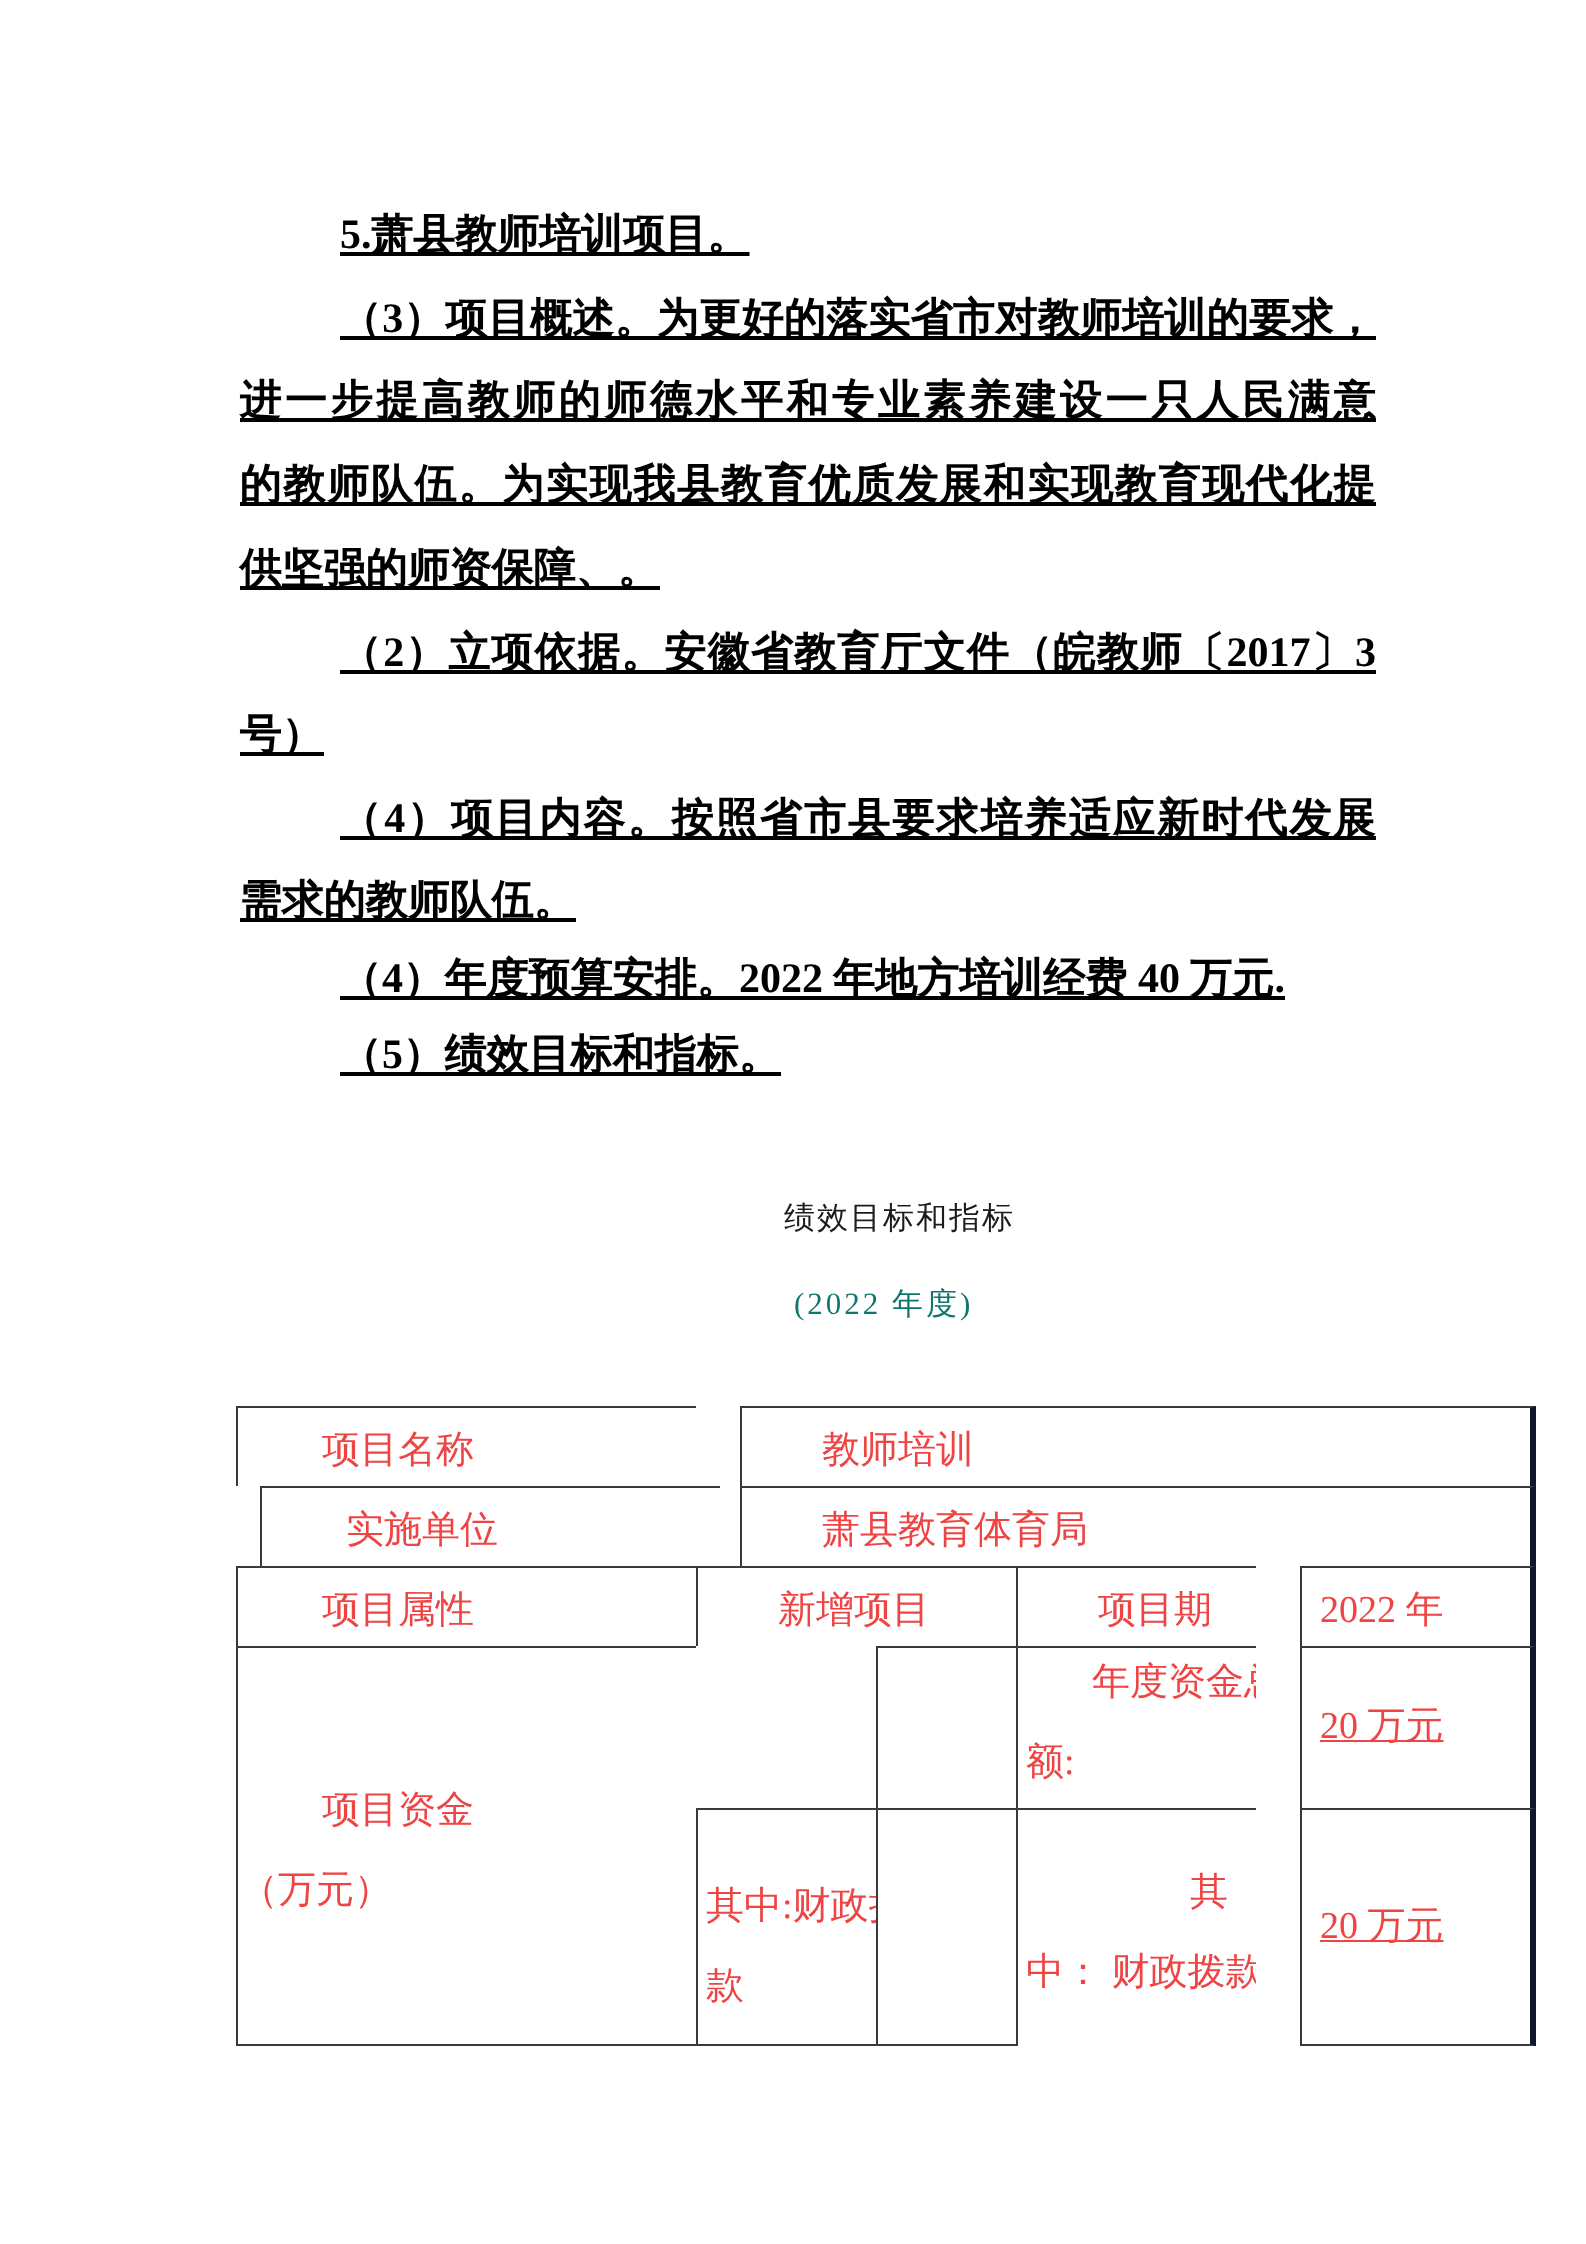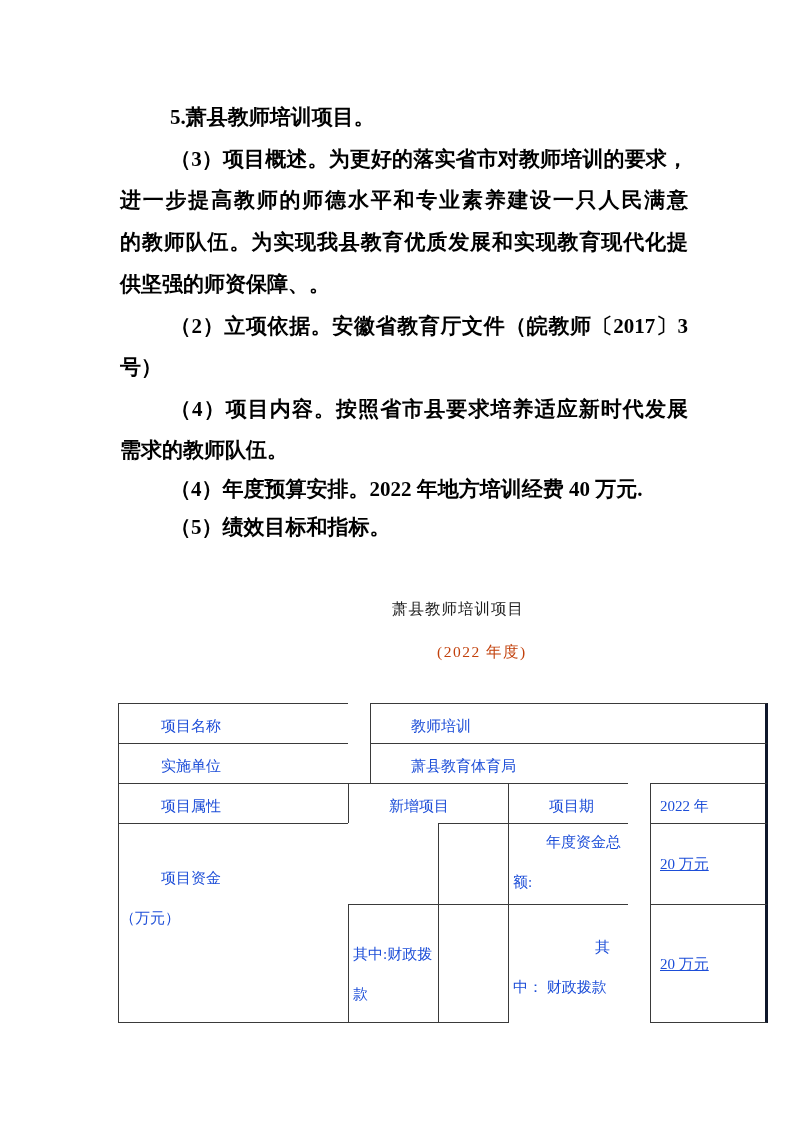--- a/index.html
+++ b/index.html
@@ -12,52 +12,53 @@
     font-family:"Liberation Serif","DejaVu Serif",serif;
   }
   
   .bline{
     position:absolute;
     left:120px;width:568px;height:24px;
     font-size:21px;line-height:23px;
     font-weight:700;color:#000;
     white-space:normal;
     text-align:left;
+    text-decoration:underline;
   }
   .bline.indent{padding-left:50px;width:518px;}
   .bline.just{text-align:justify;text-align-last:justify;}
   
   .tbl-title{
     position:absolute;left:392px;top:599px;
     font-size:15.5px;letter-spacing:1px;color:#1c1c1c;font-weight:400;
   }
   .tbl-subtitle{
     position:absolute;left:397px;top:642px;
-    font-size:15.5px;letter-spacing:1.5px;color:#c2410c;font-weight:400;margin-left:40px;
+    font-size:15.5px;letter-spacing:1.5px;color:#0f766e;font-weight:400;
   }
   
   .tbl{
     position:absolute;left:118px;top:703px;width:502px;height:320px;
-    font-size:15px;color:#1d4ed8;
+    font-size:19px;color:#ef4444;
   }
   .cell{
     position:absolute;
     box-sizing:border-box;
     border-left:1px solid #3a3a3a;
     border-top:1px solid #3a3a3a;
     display:flex;flex-direction:column;justify-content:flex-end;
     overflow:hidden;
   }
   .cell.r-edge{border-right:3px solid #0f172a;margin-left:22px;}
   .cell.b-edge{border-bottom:1px solid #3a3a3a;}
   .cell.center{justify-content:center;text-decoration:underline;}
   .cl{line-height:40px;white-space:nowrap;}
   .cl.single{line-height:20px;}
   .pb2{padding-bottom:2px;} .pb6{padding-bottom:7px;}
-  .pb8{padding-bottom:8px;} .pb16{padding-bottom:16px;} .pb56{padding-bottom:84px;}
+  .pb8{padding-bottom:8px;} .pb16{padding-bottom:16px;} .pb56{padding-bottom:56px;}
   .pl0{padding-left:1px;} .pl4{padding-left:4px;} .pl9{padding-left:9px;}
   .pl37{padding-left:37px;} .pl40{padding-left:40px;} .pl42{padding-left:42px;}
   .pl86{padding-left:86px;}
 </style>
 </head>
 <body>
 
 <div class="page">
 
   <div class="bline indent" style="top:106px">5.萧县教师培训项目。</div>
@@ -65,33 +66,33 @@
   <div class="bline just" style="top:189px">进一步提高教师的师德水平和专业素养建设一只人民满意</div>
   <div class="bline just" style="top:231px">的教师队伍。为实现我县教育优质发展和实现教育现代化提</div>
   <div class="bline" style="top:273px">供坚强的师资保障、。</div>
   <div class="bline indent just" style="top:315px">（2）立项依据。安徽省教育厅文件（皖教师〔2017〕3</div>
   <div class="bline" style="top:356px">号）</div>
   <div class="bline indent just" style="top:398px">（4）项目内容。按照省市县要求培养适应新时代发展</div>
   <div class="bline" style="top:439px">需求的教师队伍。</div>
   <div class="bline indent" style="top:478px">（4）年度预算安排。2022 年地方培训经费 40 万元.</div>
   <div class="bline indent" style="top:516px">（5）绩效目标和指标。</div>
 
-  <div class="tbl-title">萧县教师培训项目</div>
+  <div class="tbl-title">绩效目标和指标</div>
   <div class="tbl-subtitle">(2022 年度)</div>
 
   <div class="tbl">
 
     <div class="cell pb6" style="left:0;top:0;width:230px;height:40px">
       <div class="cl single pl42">项目名称</div>
     </div>
     <div class="cell pb6 r-edge" style="left:230px;top:0;width:398px;height:40px">
       <div class="cl single pl40">教师培训</div>
     </div>
 
-    <div class="cell pb6" style="left:0;top:40px;width:230px;height:40px">
+    <div class="cell pb6" style="left:12px;top:40px;width:230px;height:40px">
       <div class="cl single pl42">实施单位</div>
     </div>
     <div class="cell pb6 r-edge" style="left:230px;top:40px;width:398px;height:40px">
       <div class="cl single pl40">萧县教育体育局</div>
     </div>
 
     <div class="cell pb6" style="left:0;top:80px;width:230px;height:40px">
       <div class="cl single pl42">项目属性</div>
     </div>
     <div class="cell pb6" style="left:230px;top:80px;width:160px;height:40px">

